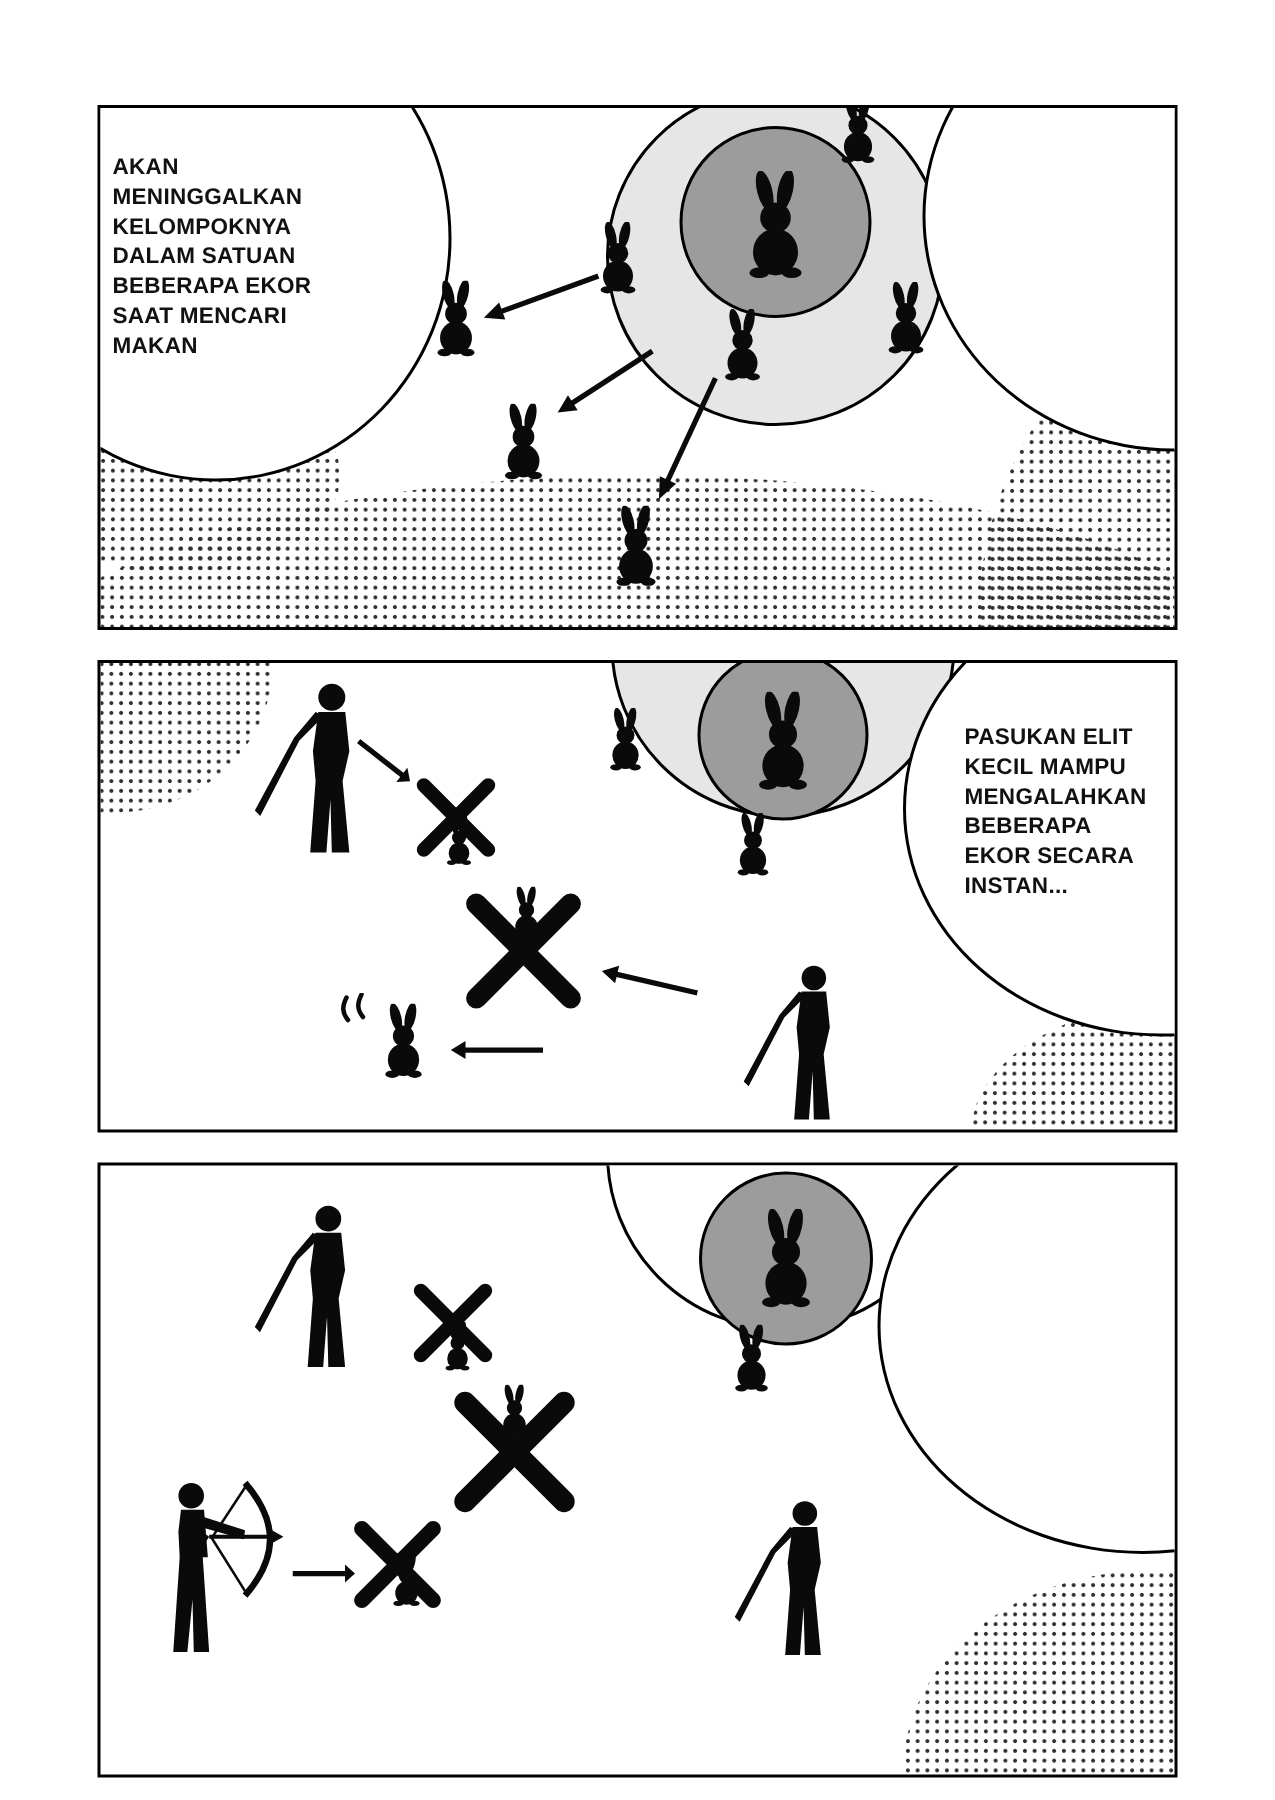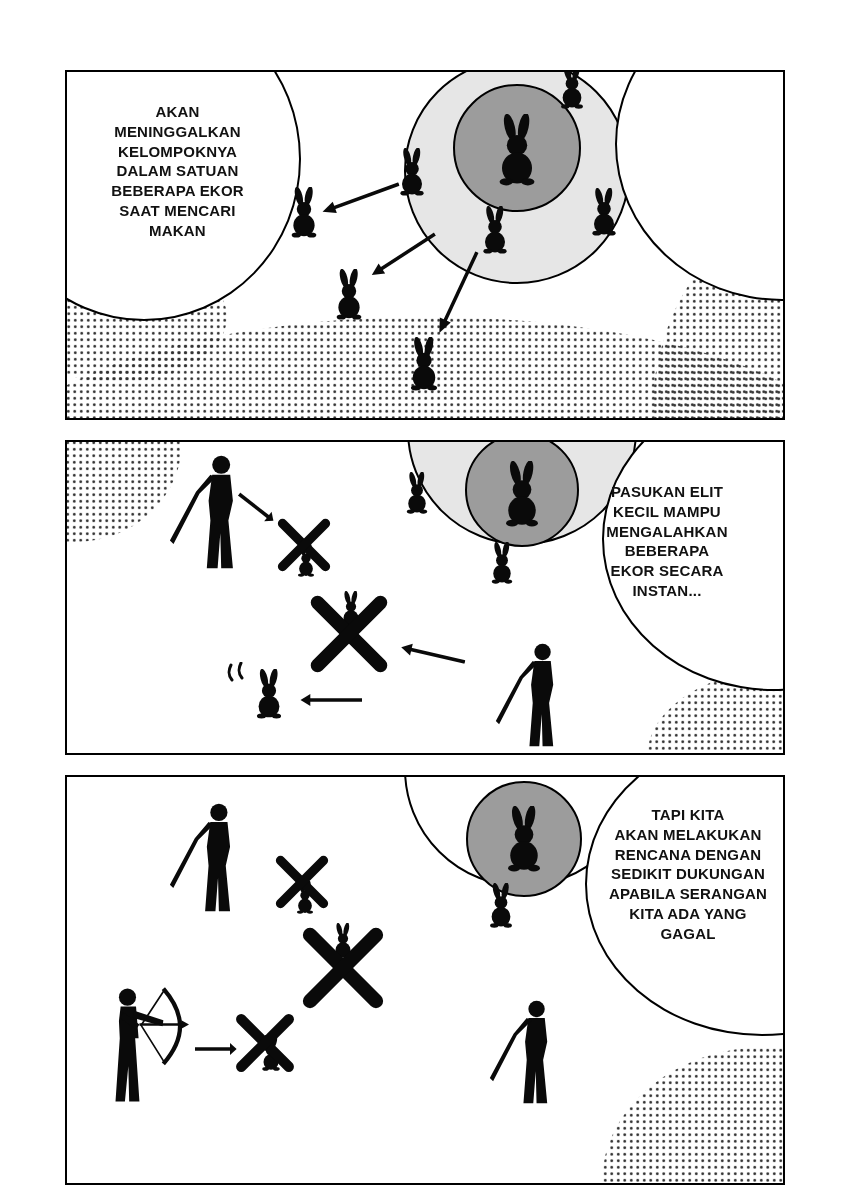--- a/index.html
+++ b/index.html
@@ -5,21 +5,21 @@
   html,body{margin:0;padding:0;background:#ffffff;}
   .page{position:relative;width:850px;height:1200px;background:#ffffff;overflow:hidden;
         font-family:"Liberation Sans",sans-serif;}
   .panel{position:absolute;background:#ffffff;border:2.5px solid #000;overflow:hidden;}
   .dots{position:absolute;border-radius:50%;
         background-image:radial-gradient(circle,#303030 1.2px,rgba(0,0,0,0) 1.45px);
         background-size:6.5px 6.5px;}
   .circle{position:absolute;border-radius:50%;border:2.5px solid #000;box-sizing:border-box;}
   .bubble{position:absolute;background:#ffffff;border:2.5px solid #000;border-radius:50%;}
   .bubble-text{position:absolute;font-weight:bold;font-size:15px;line-height:1.32;
-               text-align:center;white-space:pre-line;color:#111;letter-spacing:0.2px;}
+               text-align:left;white-space:pre-line;color:#111;letter-spacing:0.2px;}
   .fig{position:absolute;}
   .arrow{position:absolute;height:16px;transform-origin:0 50%;overflow:visible;}
 </style>
 </head>
 <body>
 
 <svg width="0" height="0" style="position:absolute" aria-hidden="true">
   <defs>
     <symbol id="sym-rabbit" viewBox="0 0 40 60">
       <g fill="#0a0a0a">
@@ -133,21 +133,21 @@
         <use href="#sym-rabbit"></use>
       </svg>
     <svg class="fig" style="left:336px;top:30px;width:28px;height:42px;">
         <use href="#sym-rabbit"></use>
       </svg>
     <svg class="fig" style="left:421px;top:100px;width:28px;height:42px;">
         <use href="#sym-rabbit"></use>
       </svg>
 
     <div class="bubble" style="left:535px;top:-55px;width:340px;height:300px;"></div>
-    <div class="bubble-text" style="left:520px;top:40px;width:160px;">PASUKAN ELIT
+    <div class="bubble-text" style="left:576px;top:40px;width:160px;">PASUKAN ELIT
 KECIL MAMPU
 MENGALAHKAN
 BEBERAPA
 EKOR SECARA
 INSTAN...</div>
 
     <svg class="fig" style="left:102px;top:12px;width:90px;height:117px;">
         <use href="#sym-swordsman"></use>
       </svg>
     <svg class="arrow" style="left:172px;top:44px;width:44px;transform:rotate(38deg);">
@@ -192,27 +192,20 @@
     <div class="circle" style="left:337px;top:-126px;width:236px;height:236px;background:#ffffff;"></div>
     <div class="circle" style="left:399px;top:4px;width:116px;height:116px;background:#9c9c9c;"></div>
     <svg class="fig" style="left:435px;top:29px;width:44px;height:66px;">
         <use href="#sym-rabbit"></use>
       </svg>
     <svg class="fig" style="left:419px;top:106px;width:30px;height:45px;">
         <use href="#sym-rabbit"></use>
       </svg>
 
     <div class="bubble" style="left:518px;top:-45px;width:350px;height:300px;"></div>
-    <div class="bubble-text" style="left:532px;top:28px;width:178px;">TAPI KITA
-AKAN MELAKUKAN
-RENCANA DENGAN
-SEDIKIT DUKUNGAN
-APABILA SERANGAN
-KITA ADA YANG
-GAGAL</div>
 
     <svg class="fig" style="left:102px;top:25px;width:86px;height:112px;">
         <use href="#sym-swordsman"></use>
       </svg>
 
     <svg class="fig" style="left:227px;top:104px;width:22px;height:33px;">
         <use href="#sym-rabbit"></use>
       </svg>
     <svg class="fig" style="left:207px;top:77px;width:56px;height:56px;">
         <use href="#sym-x"></use>

